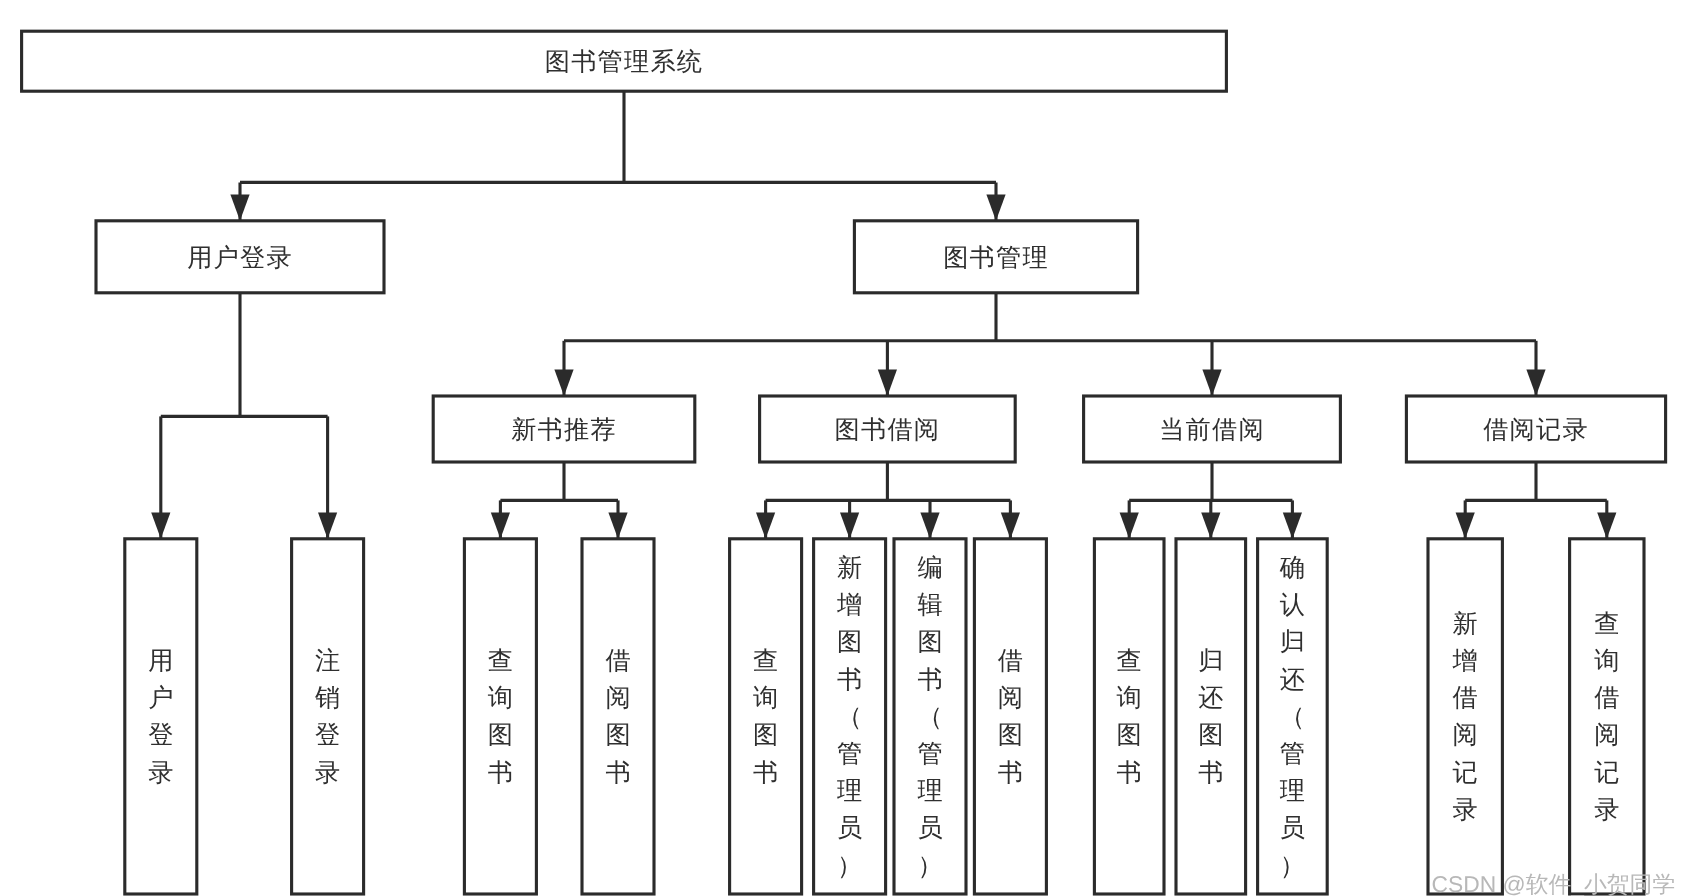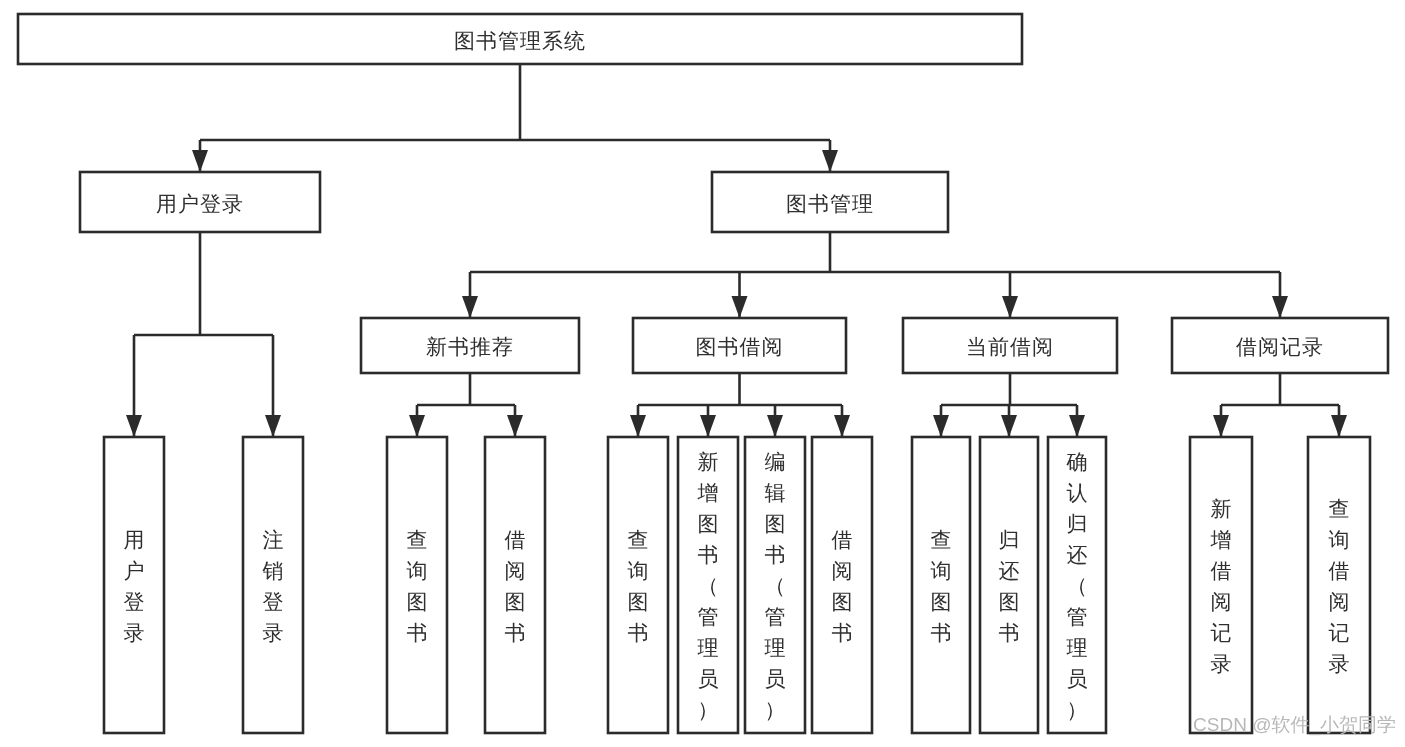--- a/index.html
+++ b/index.html
@@ -10,21 +10,21 @@
   body {
     width: 1405px;
     height: 747px;
     font-family: "Liberation Sans", "DejaVu Sans", sans-serif;
     overflow: hidden;
     position: relative;
   }
   #diagram-root {
     position: absolute;
     left: 0;
-    top: 0;
+    top: 12px;
     width: 1405px;
     height: 621px;
   }
   .node-rect {
     fill: #ffffff;
     stroke: #2b2b2b;
     stroke-width: 2.6;
   }
   .connector {
     stroke: #2b2b2b;

